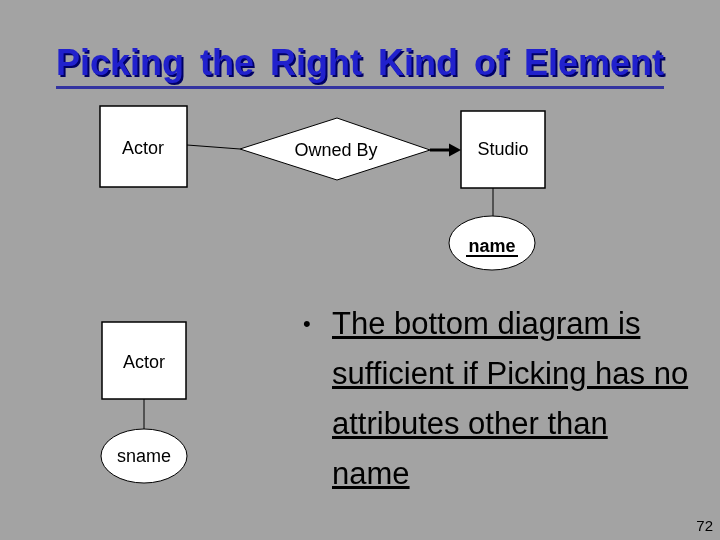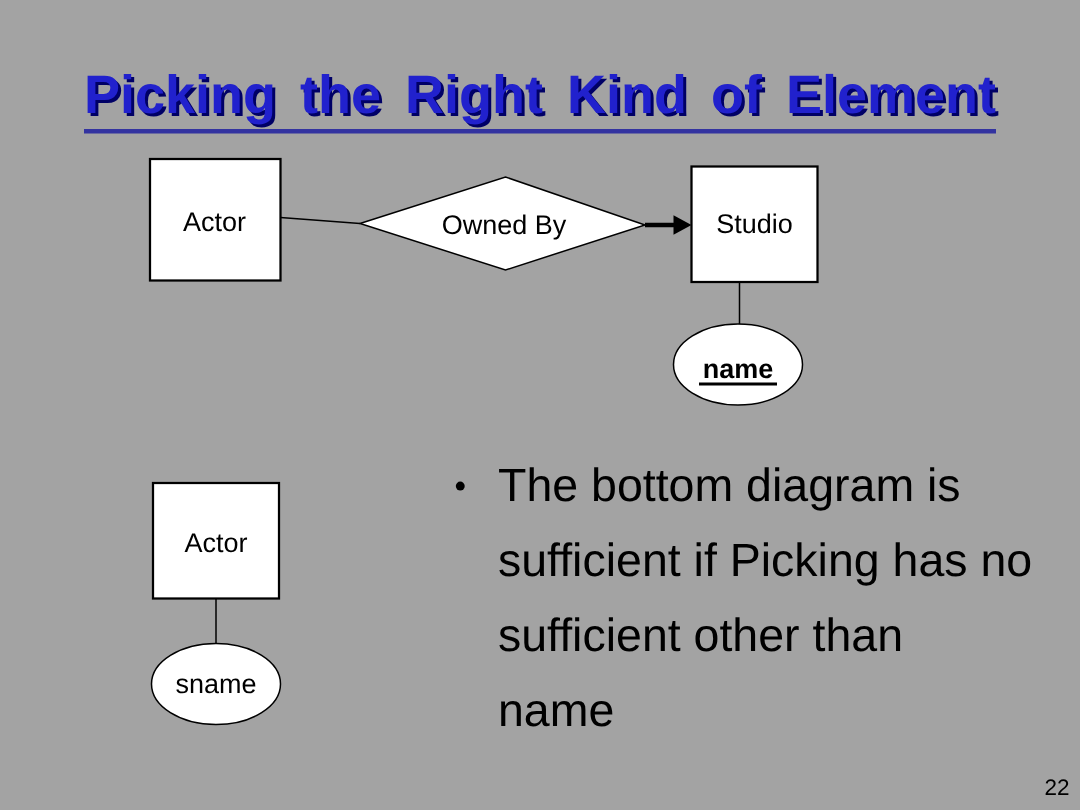--- a/index.html
+++ b/index.html
@@ -65,20 +65,21 @@
     line-height: 50px;
     color: #000000;
   }
   .bullet-lines {
     flex: 1;
   }
   .bullet-line {
     font-size: 31px;
     line-height: 50px;
     white-space: nowrap;
+    text-decoration: underline;
   }
   .page-number {
     position: absolute;
     right: 7px;
     bottom: 6px;
     font-size: 15px;
     color: #000000;
   }
 </style>
 </head>
@@ -120,20 +121,20 @@
       <ellipse cx="144" cy="456" rx="43" ry="27" fill="#fff" stroke="#000" stroke-width="1"></ellipse>
       <text x="144" y="462" text-anchor="middle">sname</text>
     </g>
   </svg>
 
   <div class="bullet-block">
     <div class="bullet-marker">•</div>
     <div class="bullet-lines">
       <div class="bullet-line">The bottom diagram is</div>
       <div class="bullet-line">sufficient if Picking has no</div>
-      <div class="bullet-line">sufficient other than</div>
+      <div class="bullet-line">attributes other than</div>
       <div class="bullet-line">name</div>
     </div>
   </div>
 
-  <div class="page-number">22</div>
+  <div class="page-number">72</div>
 
 </div>
 
 </body></html>

